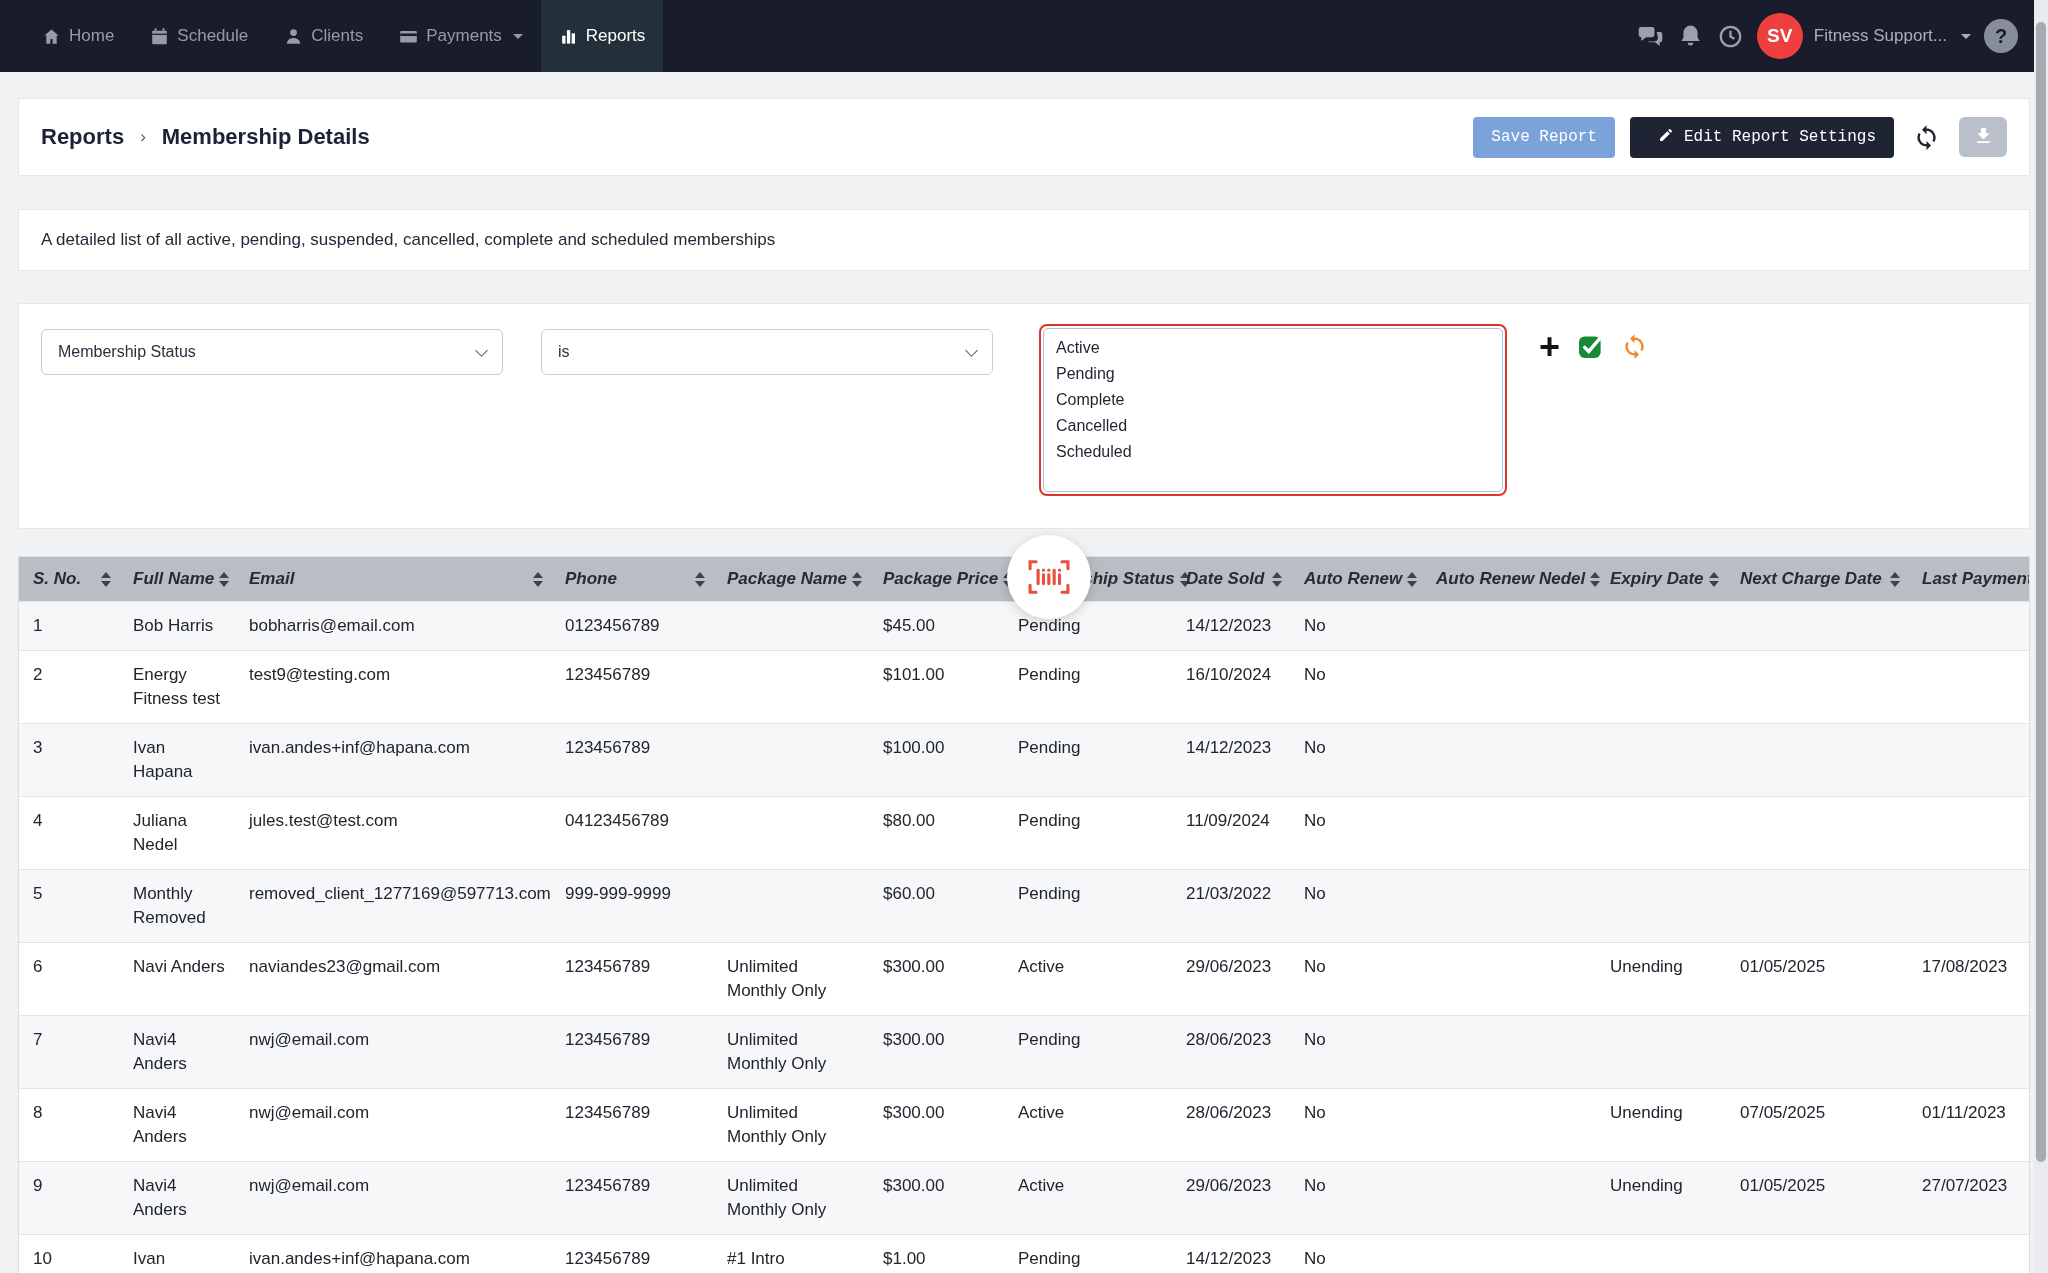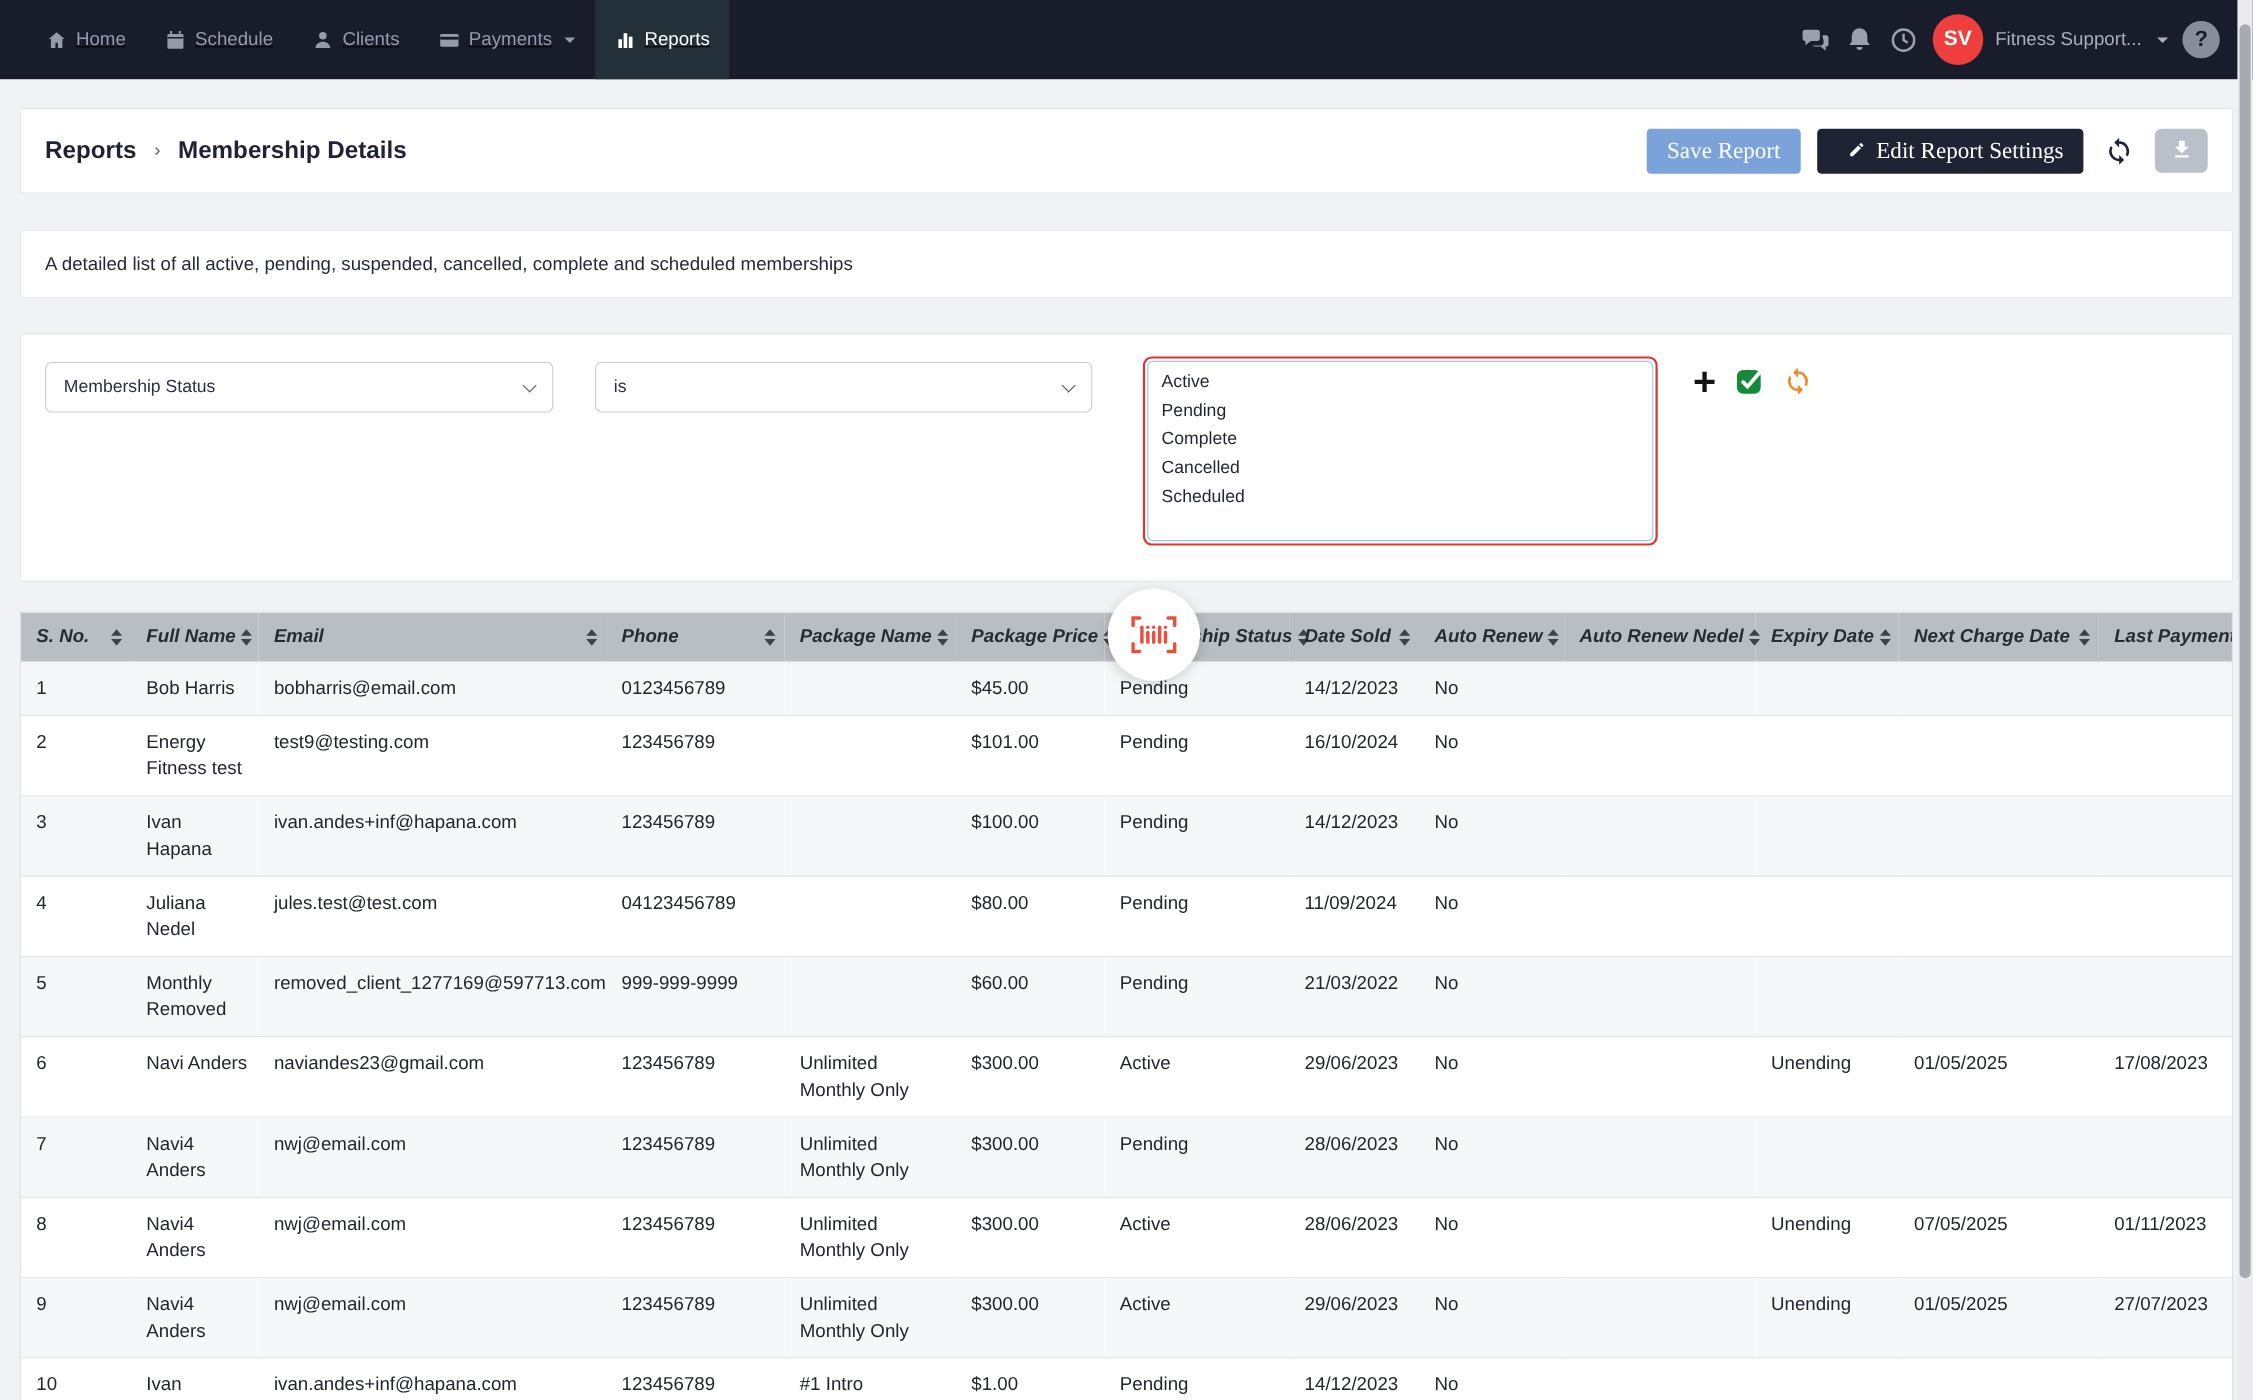--- a/index.html
+++ b/index.html
@@ -1,40 +1,40 @@
 <!DOCTYPE html>
 <html style="--accent-red: #E8513D; --selected-option: #A9D3F5; --save-button: #7CA3D9; --dark: #1E2434; --avatar: #EF3E3E; --navbar: #181C2B; --table-header: #B9BDC4;"><head>
 <meta charset="utf-8">
 <style>
   * { box-sizing: border-box; margin: 0; padding: 0; }
   html,body { width:2048px; height:1273px; overflow:hidden; }
   body { font-family:"Liberation Sans", sans-serif; background:#f1f2f4; position:relative; }
 
   
   nav { height:72px; background:#181c2b; display:flex; justify-content:space-between; align-items:stretch; padding-left:24px; }
-  .nav-left { display:flex;text-decoration:underline; }
+  .nav-left { display:flex; }
   .nav-item { display:flex; align-items:center; gap:8px; padding:0 18px; color:#959ba9; font-size:17px; cursor:pointer; }
   .nav-item svg { width:19px; height:19px; fill:currentColor; display:block; }
   .nav-item.active { background:#243039; color:#fff; }
   .caret { width:0; height:0; border-left:5px solid transparent; border-right:5px solid transparent; border-top:5.5px solid currentColor; display:inline-block; margin-left:3px; }
   .nav-right { display:flex; align-items:center; gap:13px; padding-right:30px; }
   .nav-icon { color:#9aa0ac; cursor:pointer; }
   .nav-icon svg { width:27px; height:27px; display:block; }
   .account { display:flex; align-items:center; gap:11px; color:#a9afbc; font-size:17px; cursor:pointer; }
   .avatar { width:46px; height:46px; border-radius:50%; background:var(--avatar,#ef3e3e); color:#fff; font-weight:bold; font-size:19px; display:flex; align-items:center; justify-content:center; }
   .help { width:34px; height:34px; border-radius:50%; background:#878d99; color:#181c2b; font-weight:700; font-size:20px; display:flex; align-items:center; justify-content:center; cursor:pointer; }
 
   
   main { padding:0 18px; }
   .card { background:#fff; border:1px solid #e4e6ea; border-radius:2px; }
   .header-card { margin-top:26px; height:78px; display:flex; align-items:center; justify-content:space-between; padding:0 22px; }
   .breadcrumb { display:flex; align-items:center; gap:16px; font-size:22px; font-weight:700; color:#1d2336; }
   .bc-sep { color:#555c6e; font-size:17px; font-weight:400; }
   .header-actions { display:flex; align-items:center; gap:15px; }
-  .btn { border:none; border-radius:4px; font-size:21px; padding:0 18px; height:41px; color:#fff; font-family:Liberation Serif, serif; cursor:pointer; display:flex; align-items:center; gap:10px; }
+  .btn { border:none; border-radius:4px; font-size:16px; padding:0 18px; height:41px; color:#fff; font-family:Liberation Mono, monospace; cursor:pointer; display:flex; align-items:center; gap:10px; }
   .btn-save { background:var(--save-button,#7ca3d9); }
   .btn-edit { background:var(--dark,#1e2434);padding-left:28px; }
   .btn-edit svg { width:16px; height:16px; fill:#fff; }
   .refresh-dark { color:#1d2334; margin:0 4px; cursor:pointer; }
   .refresh-dark svg { width:27px; height:27px; fill:currentColor; display:block; }
   .btn-download { background:#bac0c9; border:none; border-radius:6px; width:48px; height:40px; display:flex; align-items:center; justify-content:center; cursor:pointer; }
   .btn-download svg { width:21px; height:21px; fill:#fff; }
 
   .desc-card { margin-top:33px; padding:20px 22px; font-size:17px; color:#242939; }
 

